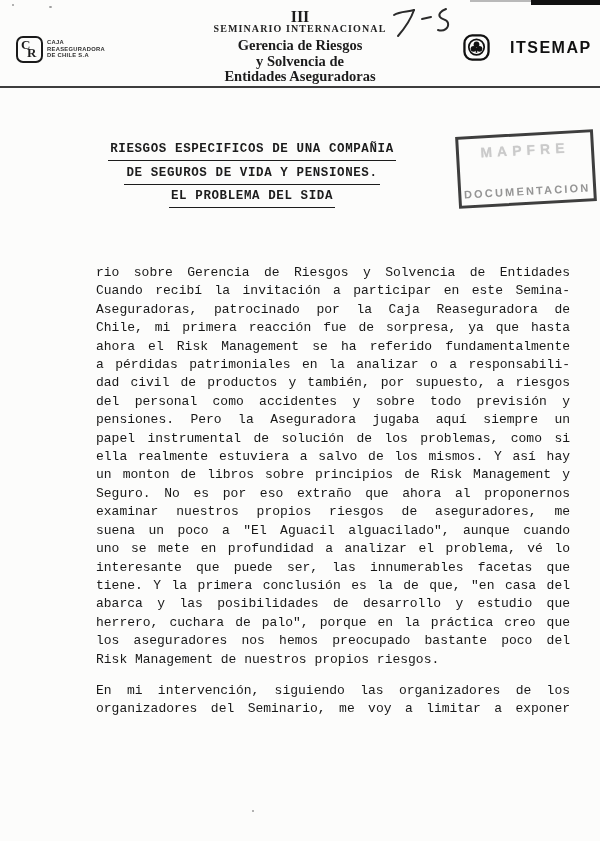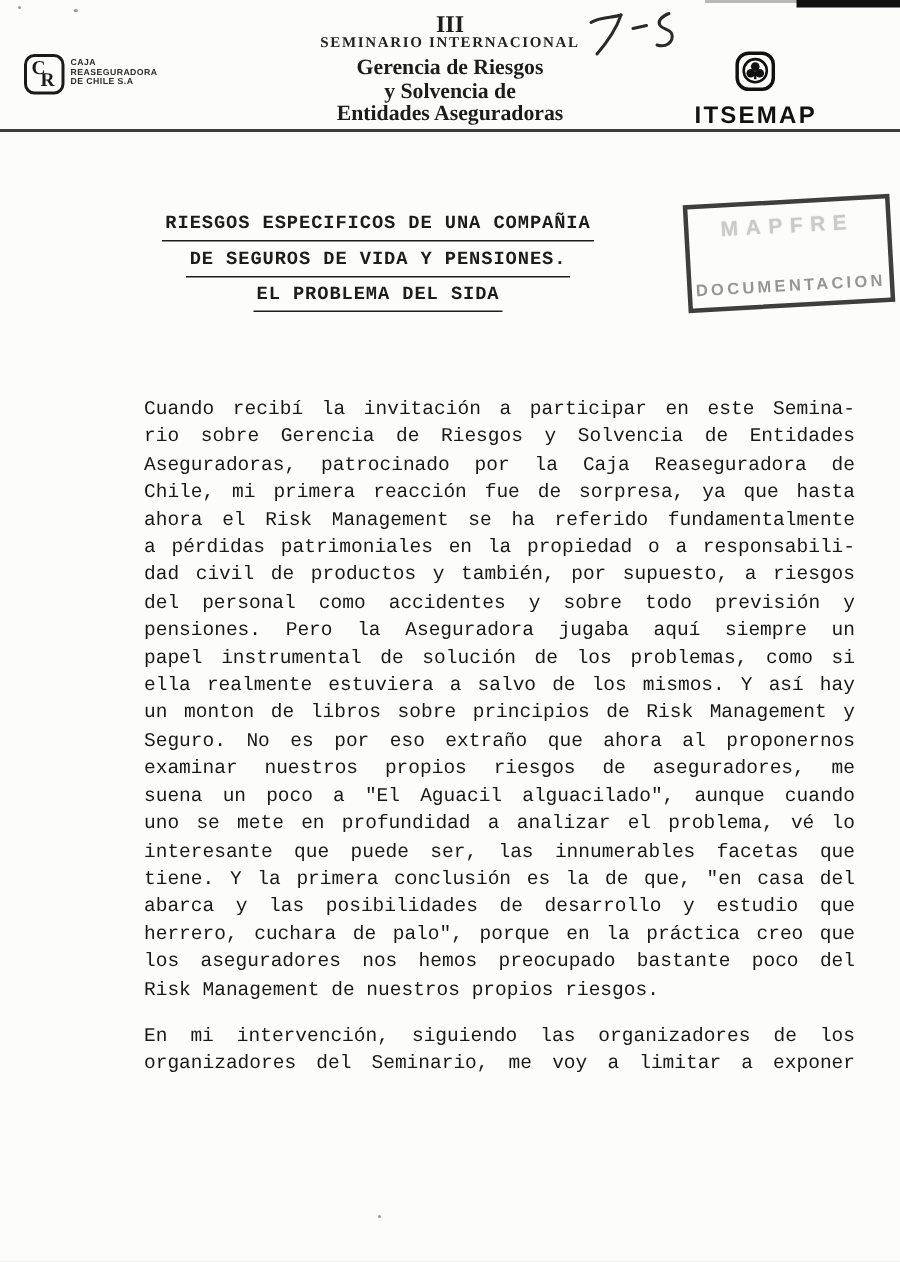--- a/index.html
+++ b/index.html
@@ -18,21 +18,21 @@
   .cr-c{position:absolute;left:3px;top:-1px;font-size:13px;}
   .cr-r{position:absolute;left:9px;top:7px;font-size:13px;}
   .cr-text{font-size:5.8px;font-weight:bold;letter-spacing:.3px;line-height:6.6px;color:#2d2d2d;padding-top:3px;}
   
   .header-center{position:absolute;left:0;top:11px;width:100%;text-align:center;
                  font-family:"Liberation Serif",serif;}
   .hc-roman{font-size:16px;font-weight:bold;line-height:12px;}
   .hc-series{font-size:10px;font-weight:bold;letter-spacing:1.1px;line-height:11px;color:#222;}
   .hc-name{font-size:14.5px;font-weight:bold;line-height:15.5px;margin-top:4px;}
   
-  .logo-right{position:absolute;left:463px;top:34px;display:flex;align-items:center;gap:8px;flex-direction:column;}
+  .logo-right{position:absolute;left:463px;top:34px;display:flex;align-items:center;gap:20px;}
   .itsemap-word{font-size:16px;font-weight:bold;letter-spacing:1.5px;color:#111;}
   
   .rule{position:absolute;left:0;top:86px;width:600px;height:2px;background:#3d3d3d;}
   
   .doc-title{position:absolute;left:0;top:141px;width:504px;text-align:center;
              font-family:"Liberation Mono","DejaVu Sans Mono",monospace;
              font-size:12.5px;font-weight:bold;letter-spacing:.6px;}
   .doc-title .tline{display:inline-block;border-bottom:1.4px solid #1c1c1c;
                     padding:0 2px 2px 2px;margin-bottom:3.5px;}
   .doc-title .row{line-height:17px;}
@@ -112,26 +112,26 @@
     <div class="row"><span class="tline">DE SEGUROS DE VIDA Y PENSIONES.</span></div>
     <div class="row"><span class="tline">EL PROBLEMA DEL SIDA</span></div>
   </div>
 
   <div class="stamp">
     <div class="stamp-top">MAPFRE</div>
     <div class="stamp-bottom">DOCUMENTACION</div>
   </div>
 
   <div class="body-text">
+      <div class="bline">rio sobre Gerencia de Riesgos y Solvencia de Entidades</div>
       <div class="bline">Cuando recibí la invitación a participar en este Semina-</div>
-      <div class="bline">rio sobre Gerencia de Riesgos y Solvencia de Entidades</div>
       <div class="bline">Aseguradoras, patrocinado por la Caja Reaseguradora de</div>
       <div class="bline">Chile, mi primera reacción fue de sorpresa, ya que hasta</div>
       <div class="bline">ahora el Risk Management se ha referido fundamentalmente</div>
-      <div class="bline">a pérdidas patrimoniales en la propiedad o a responsabili-</div>
+      <div class="bline">a pérdidas patrimoniales en la analizar o a responsabili-</div>
       <div class="bline">dad civil de productos y también, por supuesto, a riesgos</div>
       <div class="bline">del personal como accidentes y sobre todo previsión y</div>
       <div class="bline">pensiones. Pero la Aseguradora jugaba aquí siempre un</div>
       <div class="bline">papel instrumental de solución de los problemas, como si</div>
       <div class="bline">ella realmente estuviera a salvo de los mismos. Y así hay</div>
       <div class="bline">un monton de libros sobre principios de Risk Management y</div>
       <div class="bline">Seguro. No es por eso extraño que ahora al proponernos</div>
       <div class="bline">examinar nuestros propios riesgos de aseguradores, me</div>
       <div class="bline">suena un poco a "El Aguacil alguacilado", aunque cuando</div>
       <div class="bline">uno se mete en profundidad a analizar el problema, vé lo</div>

